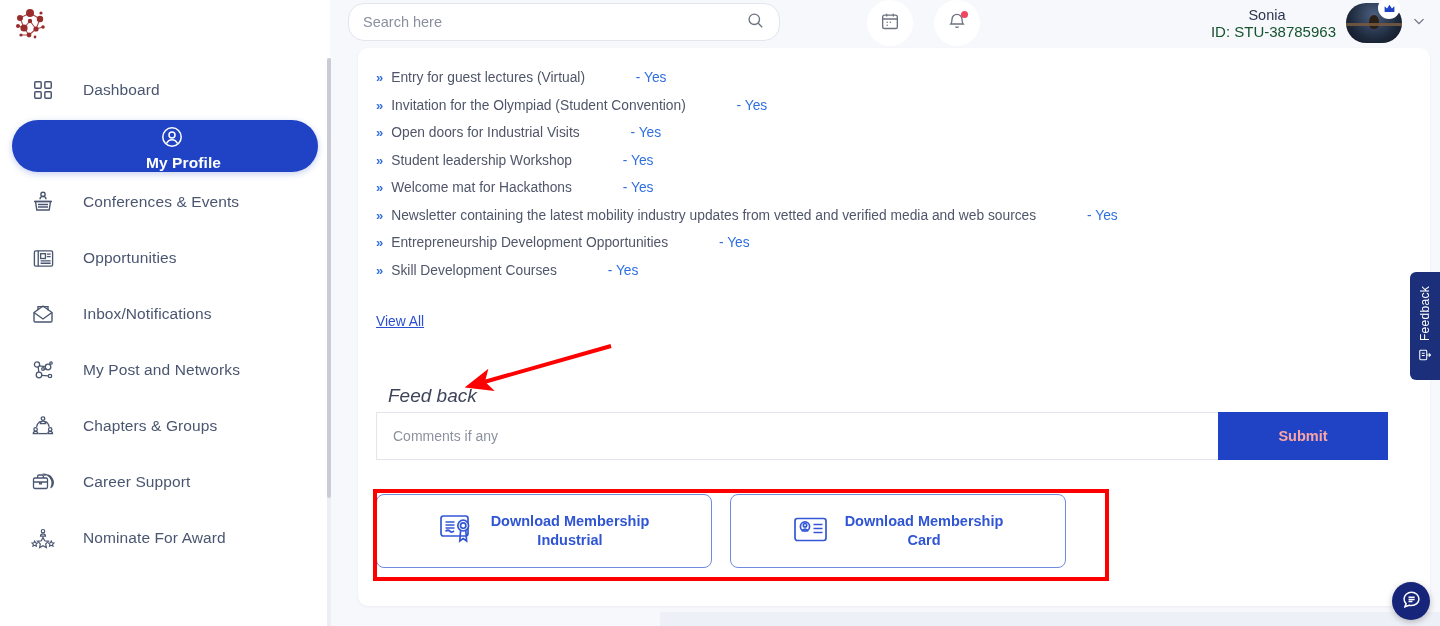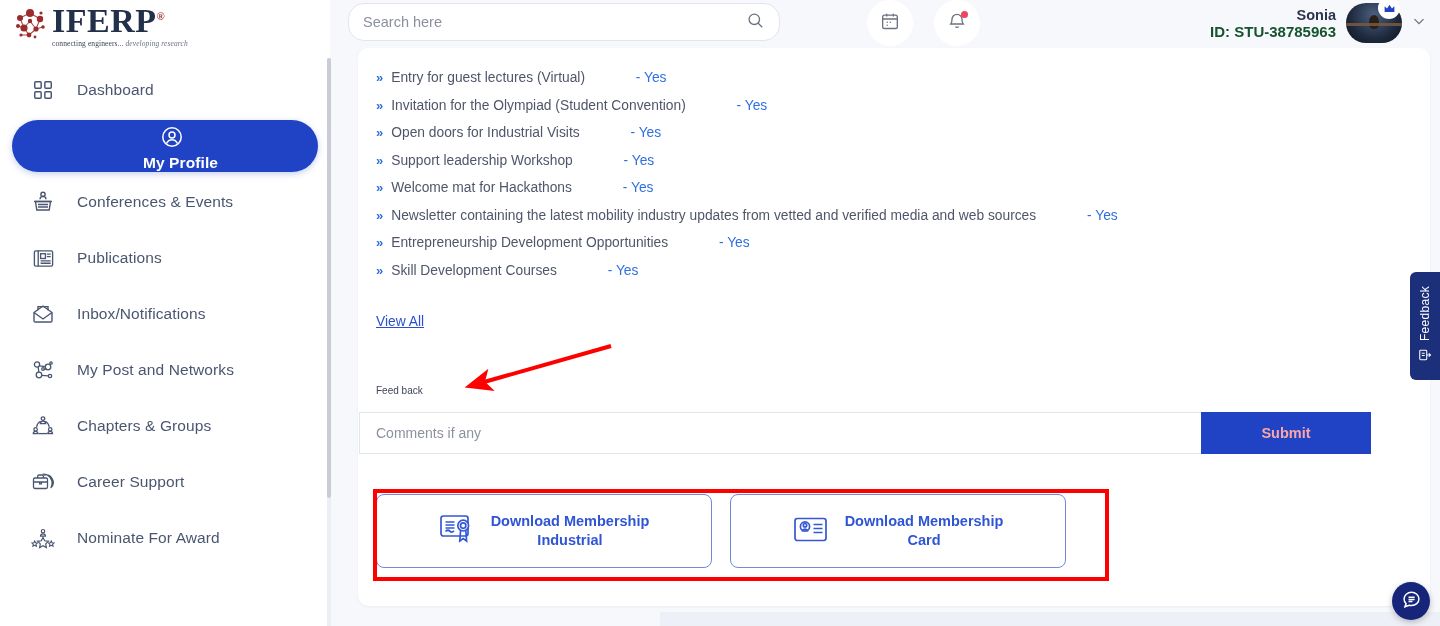--- a/index.html
+++ b/index.html
@@ -49,21 +49,21 @@
     border-radius: 26px;
     cursor: pointer;
     color: #44506b;
   }
   .nav-item .nav-ico {
     width: 34px; flex: 0 0 34px;
     display: flex; align-items: center; justify-content: center;
     color: #4a5670;
   }
   .nav-item .nav-label {
-    margin-left: 17px; font-size: 15.5px; color: #4a5670;
+    margin-left: 23px; font-size: 15.5px; color: #4a5670;
     letter-spacing: .1px;
   }
   .nav-item.active {
     background: #1f43c4; box-shadow: 0 2px 6px rgba(31,67,196,.25); flex-direction: column;
   }
   .nav-item.active .nav-ico,
   .nav-item.active .nav-label { color: #fff; font-weight: 700; }
 
   .side-scrollbar {
     position: absolute; left: 327px; top: 58px;
@@ -104,21 +104,21 @@
   .circle-btn.cal { left: 537px; }
   .circle-btn.bell { left: 604px; }
   .bell-dot {
     position: absolute; right: 12px; top: 11px;
     width: 7px; height: 7px; border-radius: 50%; background: #f0455e;
   }
   .user-block {
     position: absolute; right: 12px; top: 0px;
     height: 46px; display: flex; align-items: center;
   }
-  .user-text { text-align: right; margin-right: 10px; font-weight: bold; }
+  .user-text { text-align: center; margin-right: 10px; }
   .user-name { font-size: 14.5px; color: #2c3550; line-height: 17px; }
   .user-id { font-size: 15px; color: #14532d; line-height: 16px; margin-left: 13px; }
   .avatar-wrap { position: relative; width: 56px; height: 44px; }
   .avatar {
     position: absolute; left: 0; top: 2px;
     width: 56px; height: 40px; border-radius: 24px;
     background: radial-gradient(circle at 50% 30%, #4b5f80 0%, #1e2a3d 60%, #0c121d 100%);
     overflow: hidden;
   }
   .avatar:after {
@@ -165,26 +165,26 @@
     flex: 0 0 auto;
   }
   .benefit-txt { color: #50566a; }
   .benefit-yes { color: #2f6fe0; padding-left: 47px; }
   .view-all {
     position: absolute; left: 18px; top: 266px;
     font-size: 13.8px; color: #2a4fd0; text-decoration: underline;
     cursor: pointer;
   }
   .feedback-label {
-    position: absolute; left: 18px; top: 337px;
-    font-size: 10px; color: #3e4458;
+    position: absolute; left: 30px; top: 337px;
+    font-size: 19px; color: #3e4458; font-style: italic;
   }
   .feedback-row {
-    position: absolute; left: 1px; top: 364px;
-    width: 1012px; height: 42px;
+    position: absolute; left: 18px; top: 364px;
+    width: 1012px; height: 48px;
     display: flex;
   }
   .feedback-input {
     flex: 1; border: 1px solid #e3e5ec; border-right: none;
     outline: none; padding: 0 16px;
     font-family: "Liberation Sans", sans-serif;
     font-size: 14px; color: #5b6273;
   }
   .feedback-input::placeholder { color: #8c919f; }
   .submit-btn {
@@ -265,24 +265,20 @@
             <circle cx="33" cy="23" r="1.8"></circle>
           <circle cx="19" cy="31" r="2.4"></circle>
             <circle cx="11" cy="31" r="1.6"></circle>
           <circle cx="25" cy="33" r="1.4"></circle>
             <circle cx="31" cy="9" r="1.6"></circle>
         </g>
         <g stroke="#9a2c2c" stroke-width="1.1" fill="none" opacity=".85">
           <path d="M20 9 L10 14 M20 9 L30 15 M10 14 L14 24 M30 15 L26 25 M14 24 L19 31 M26 25 L19 31 M20 17 L14 24 M20 17 L26 25 M8 22 L14 24 M33 23 L26 25 M11 31 L19 31"></path>
         </g>
       </svg>
-      <div class="logo-text-block">
-        <div class="logo-iferp"><span>IFERP</span><sup>®</sup></div>
-        <div class="logo-tag"><span>connecting engineers...</span> <i>developing research</i></div>
-      </div>
     </div>
 
     <nav class="nav">
 
       <div class="nav-item">
         <span class="nav-ico">
           <svg width="22" height="22" viewBox="0 0 24 24" fill="none" stroke="currentColor" stroke-width="1.6">
             <rect x="3" y="3" width="7" height="7" rx="1"></rect>
               <rect x="14" y="3" width="7" height="7" rx="1"></rect>
             <rect x="3" y="14" width="7" height="7" rx="1"></rect>
@@ -318,21 +314,21 @@
 
       <div class="nav-item">
         <span class="nav-ico">
           <svg width="23" height="23" viewBox="0 0 24 24" fill="none" stroke="currentColor" stroke-width="1.4">
             <rect x="2.5" y="4" width="19" height="16" rx="1.5"></rect>
             <path d="M6.5 4v16"></path>
             <rect x="9" y="7" width="5" height="5"></rect>
             <path d="M15.5 7.5h4M15.5 10h4M9 14.5h10.5M9 17h10.5"></path>
           </svg>
         </span>
-        <span class="nav-label">Publications</span>
+        <span class="nav-label">Opportunities</span>
       </div>
 
       <div class="nav-item">
         <span class="nav-ico">
           <svg width="24" height="24" viewBox="0 0 24 24" fill="none" stroke="currentColor" stroke-width="1.4">
             <path d="M3 10.5 12 4l9 6.5v8.2a1.3 1.3 0 0 1-1.3 1.3H4.3A1.3 1.3 0 0 1 3 18.7z"></path>
             <path d="M3 10.5 12 17l9-6.5"></path>
             <path d="M7 8.2V4.6h10v3.6"></path>
           </svg>
         </span>
@@ -473,21 +469,21 @@
           <span><span class="benefit-txt">Invitation for the Olympiad (Student Convention)</span><span class="benefit-yes"> - <span>Yes</span></span></span>
         </div>
 
         <div class="benefit-row">
           <span class="chev2">»</span>
           <span><span class="benefit-txt">Open doors for Industrial Visits</span><span class="benefit-yes"> - <span>Yes</span></span></span>
         </div>
 
         <div class="benefit-row">
           <span class="chev2">»</span>
-          <span><span class="benefit-txt">Support leadership Workshop</span><span class="benefit-yes"> - <span>Yes</span></span></span>
+          <span><span class="benefit-txt">Student leadership Workshop</span><span class="benefit-yes"> - <span>Yes</span></span></span>
         </div>
 
         <div class="benefit-row">
           <span class="chev2">»</span>
           <span><span class="benefit-txt">Welcome mat for Hackathons</span><span class="benefit-yes"> - <span>Yes</span></span></span>
         </div>
 
         <div class="benefit-row">
           <span class="chev2">»</span>
           <span><span class="benefit-txt">Newsletter containing the latest mobility industry updates from vetted and verified media and web sources</span><span class="benefit-yes"> - <span>Yes</span></span></span>

